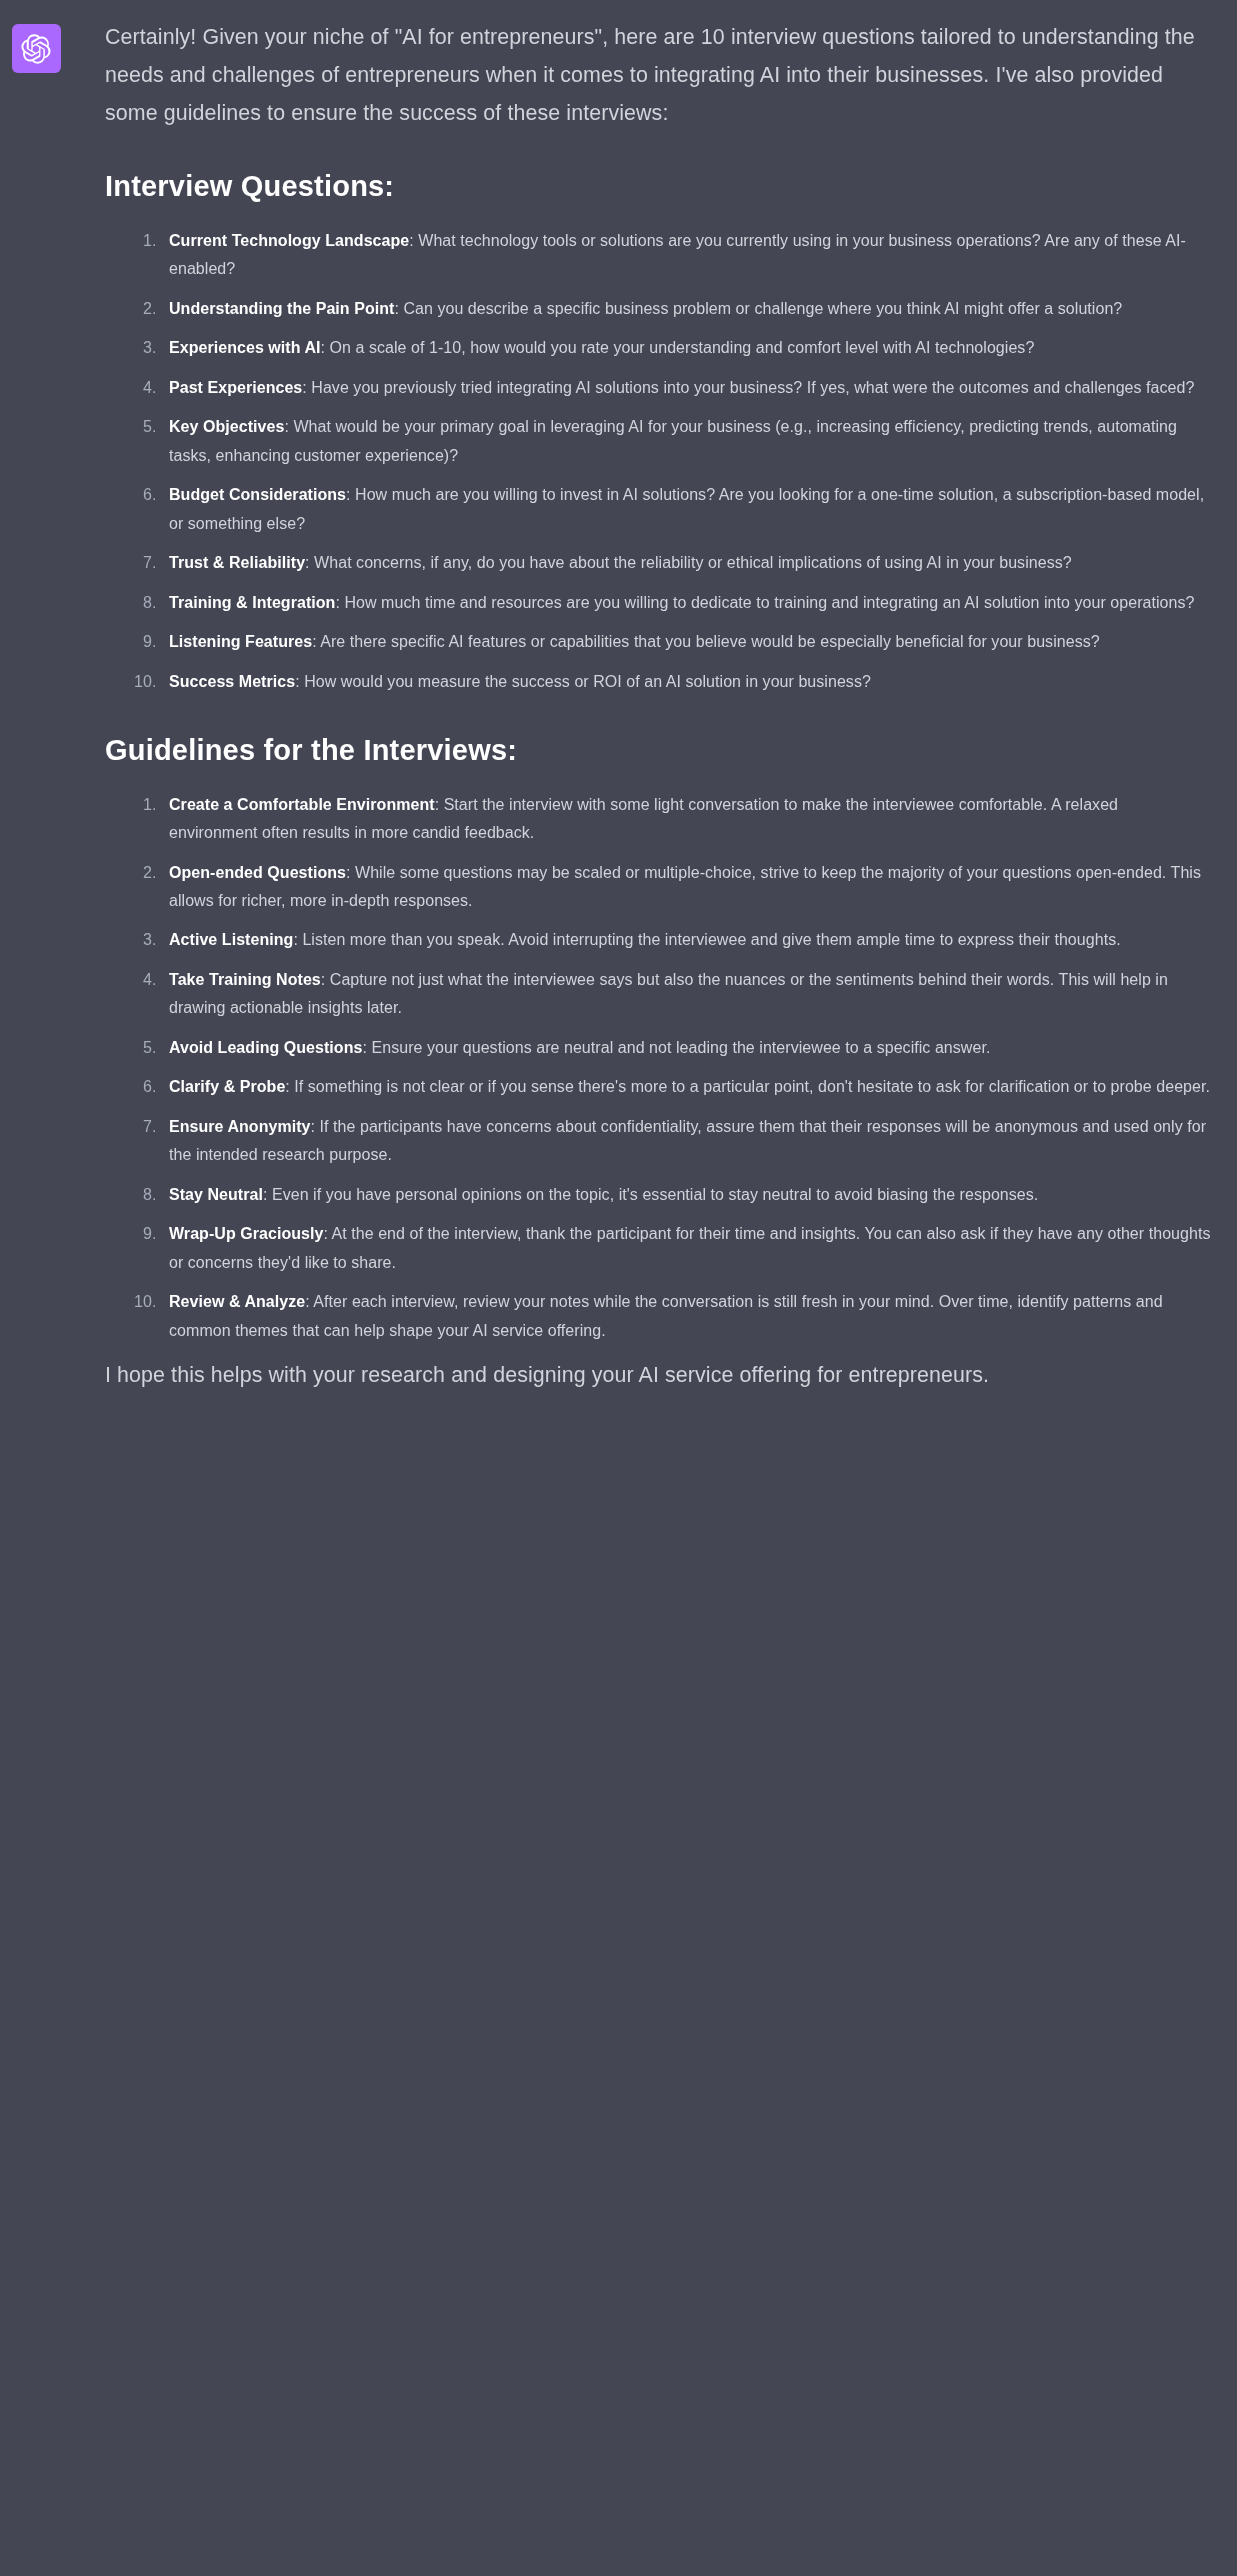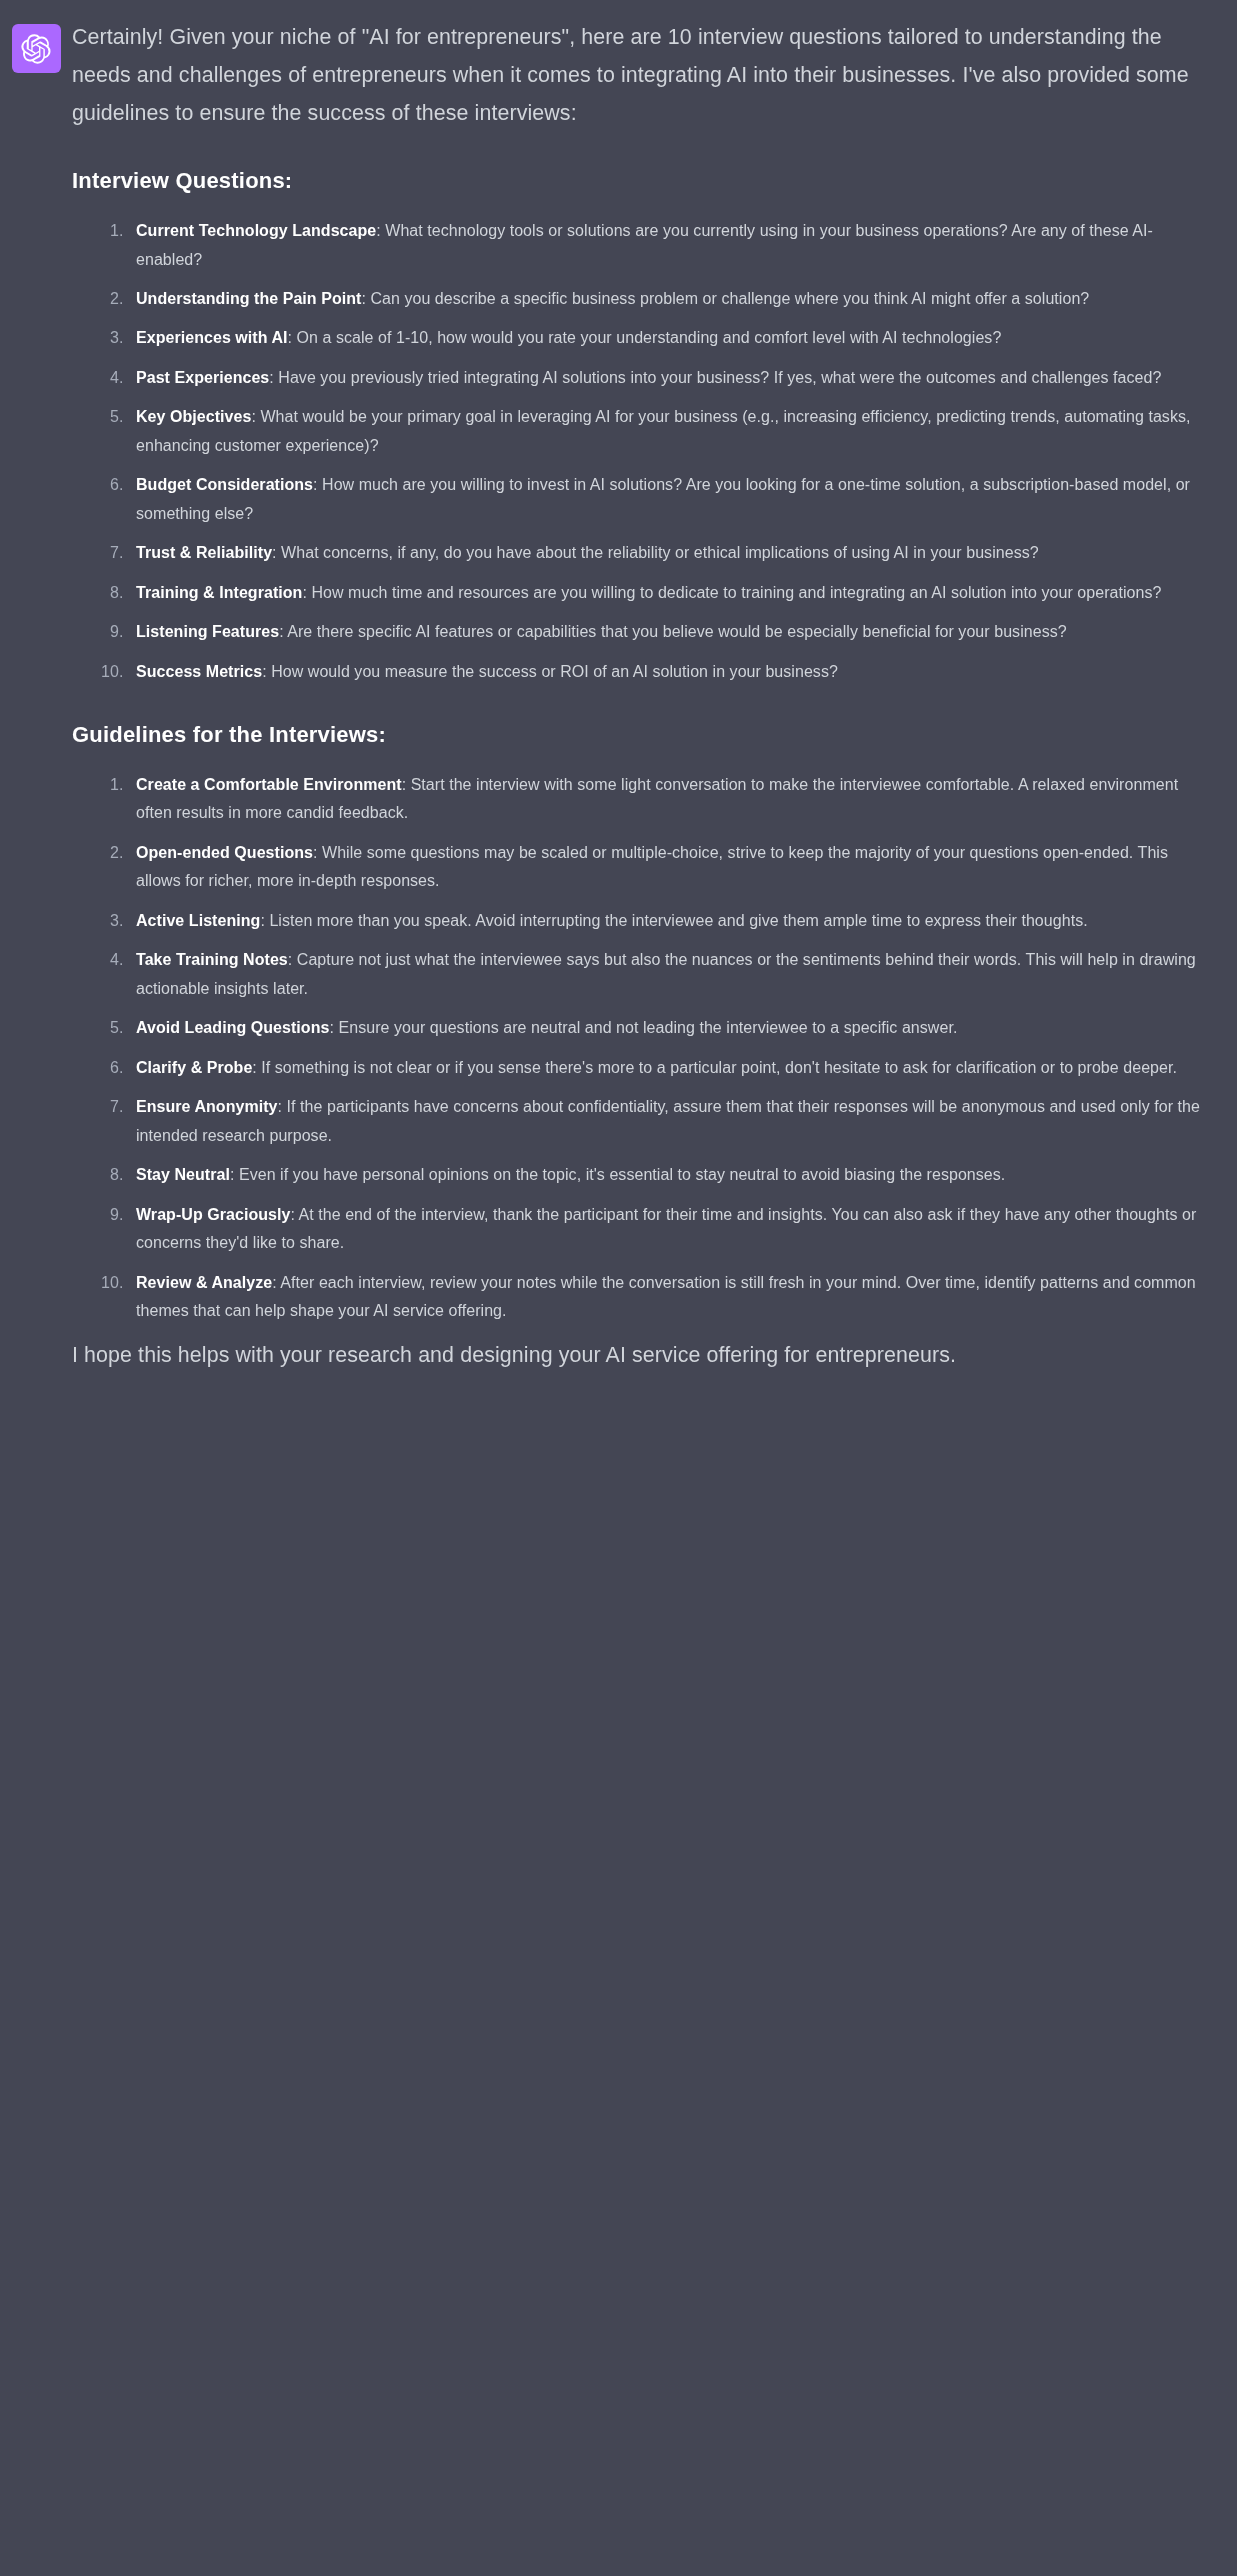--- a/index.html
+++ b/index.html
@@ -14,20 +14,21 @@
     font-family: "Liberation Sans", sans-serif;
     color: #d1d5db;
     -webkit-font-smoothing: antialiased;
   }
 
   .message-row {
     display: flex;
     align-items: flex-start;
     padding: 18px 0 0 0;
     box-sizing: border-box;
+    gap: 33px;
   }
 
   .avatar-col {
     flex: 0 0 auto;
     width: 72px;
     display: flex;
     justify-content: center;
     padding-top: 6px;
   }
 
@@ -51,21 +52,21 @@
   p.para {
     margin: 0 0 24px 0;
     font-size: 21.4px;
     line-height: 1.78;
     color: #d1d5db;
     letter-spacing: 0.1px;
   }
 
   h3.section-heading {
     margin: 34px 0 20px 0;
-    font-size: 22px;
+    font-size: 29px;
     line-height: 1.4;
     font-weight: bold;
     color: #ffffff;
     letter-spacing: 0.2px;
   }
 
   ol.numbered-list {
     margin: 0 0 8px 0;
     padding-left: 56px;
     list-style: decimal;

